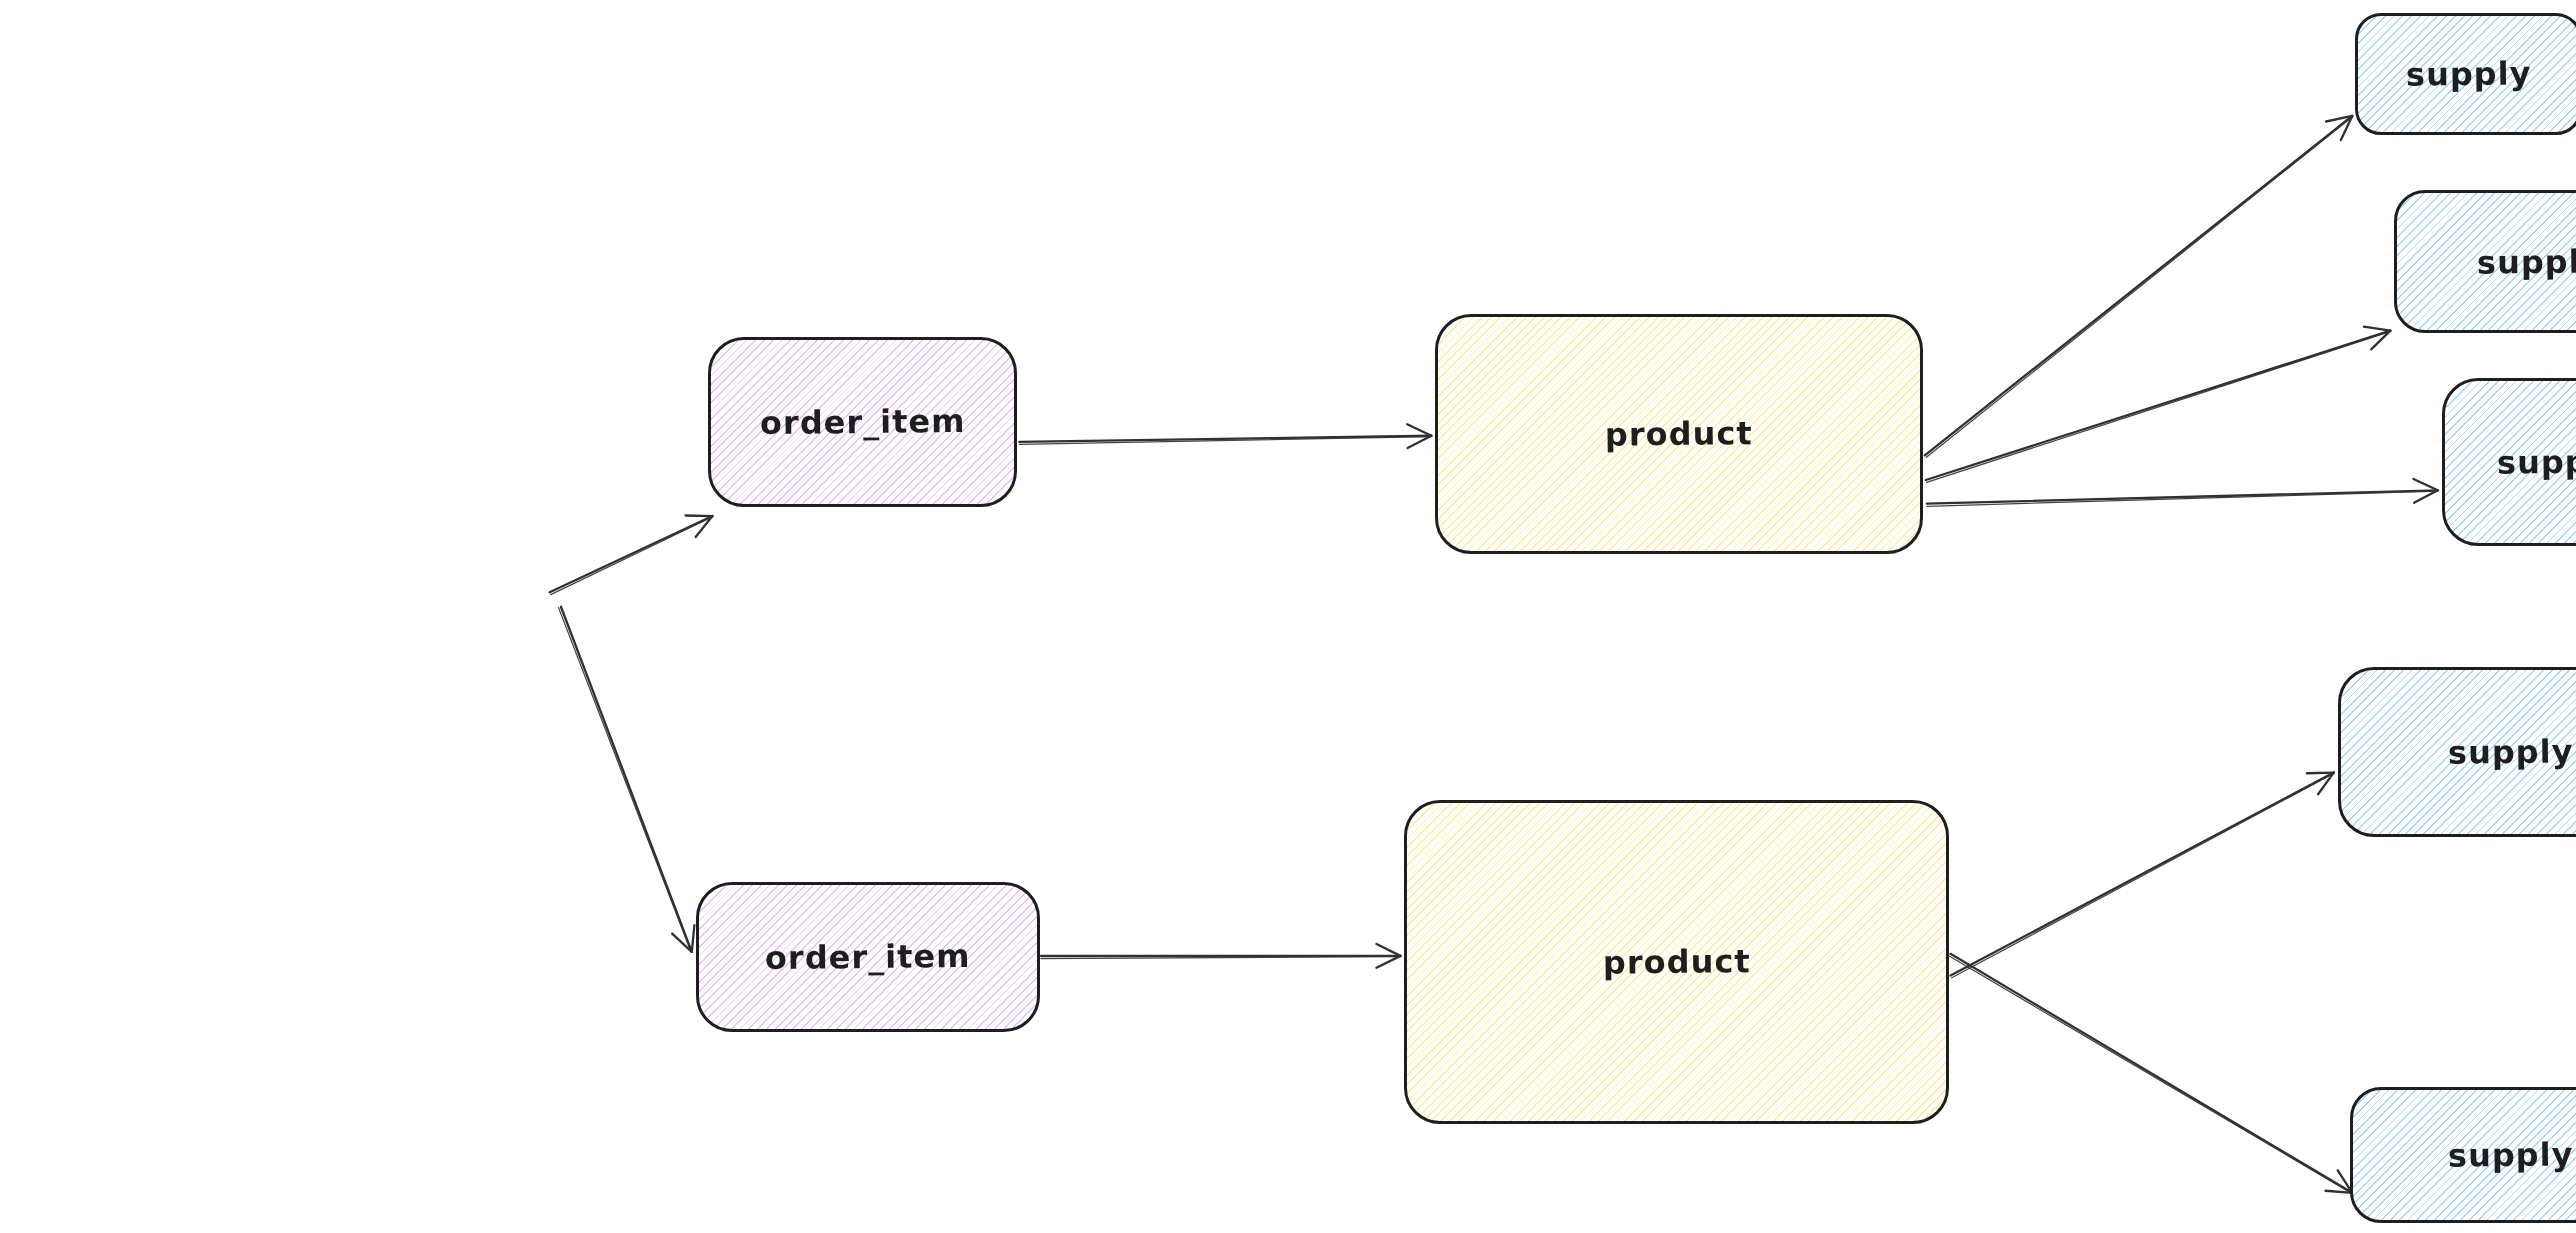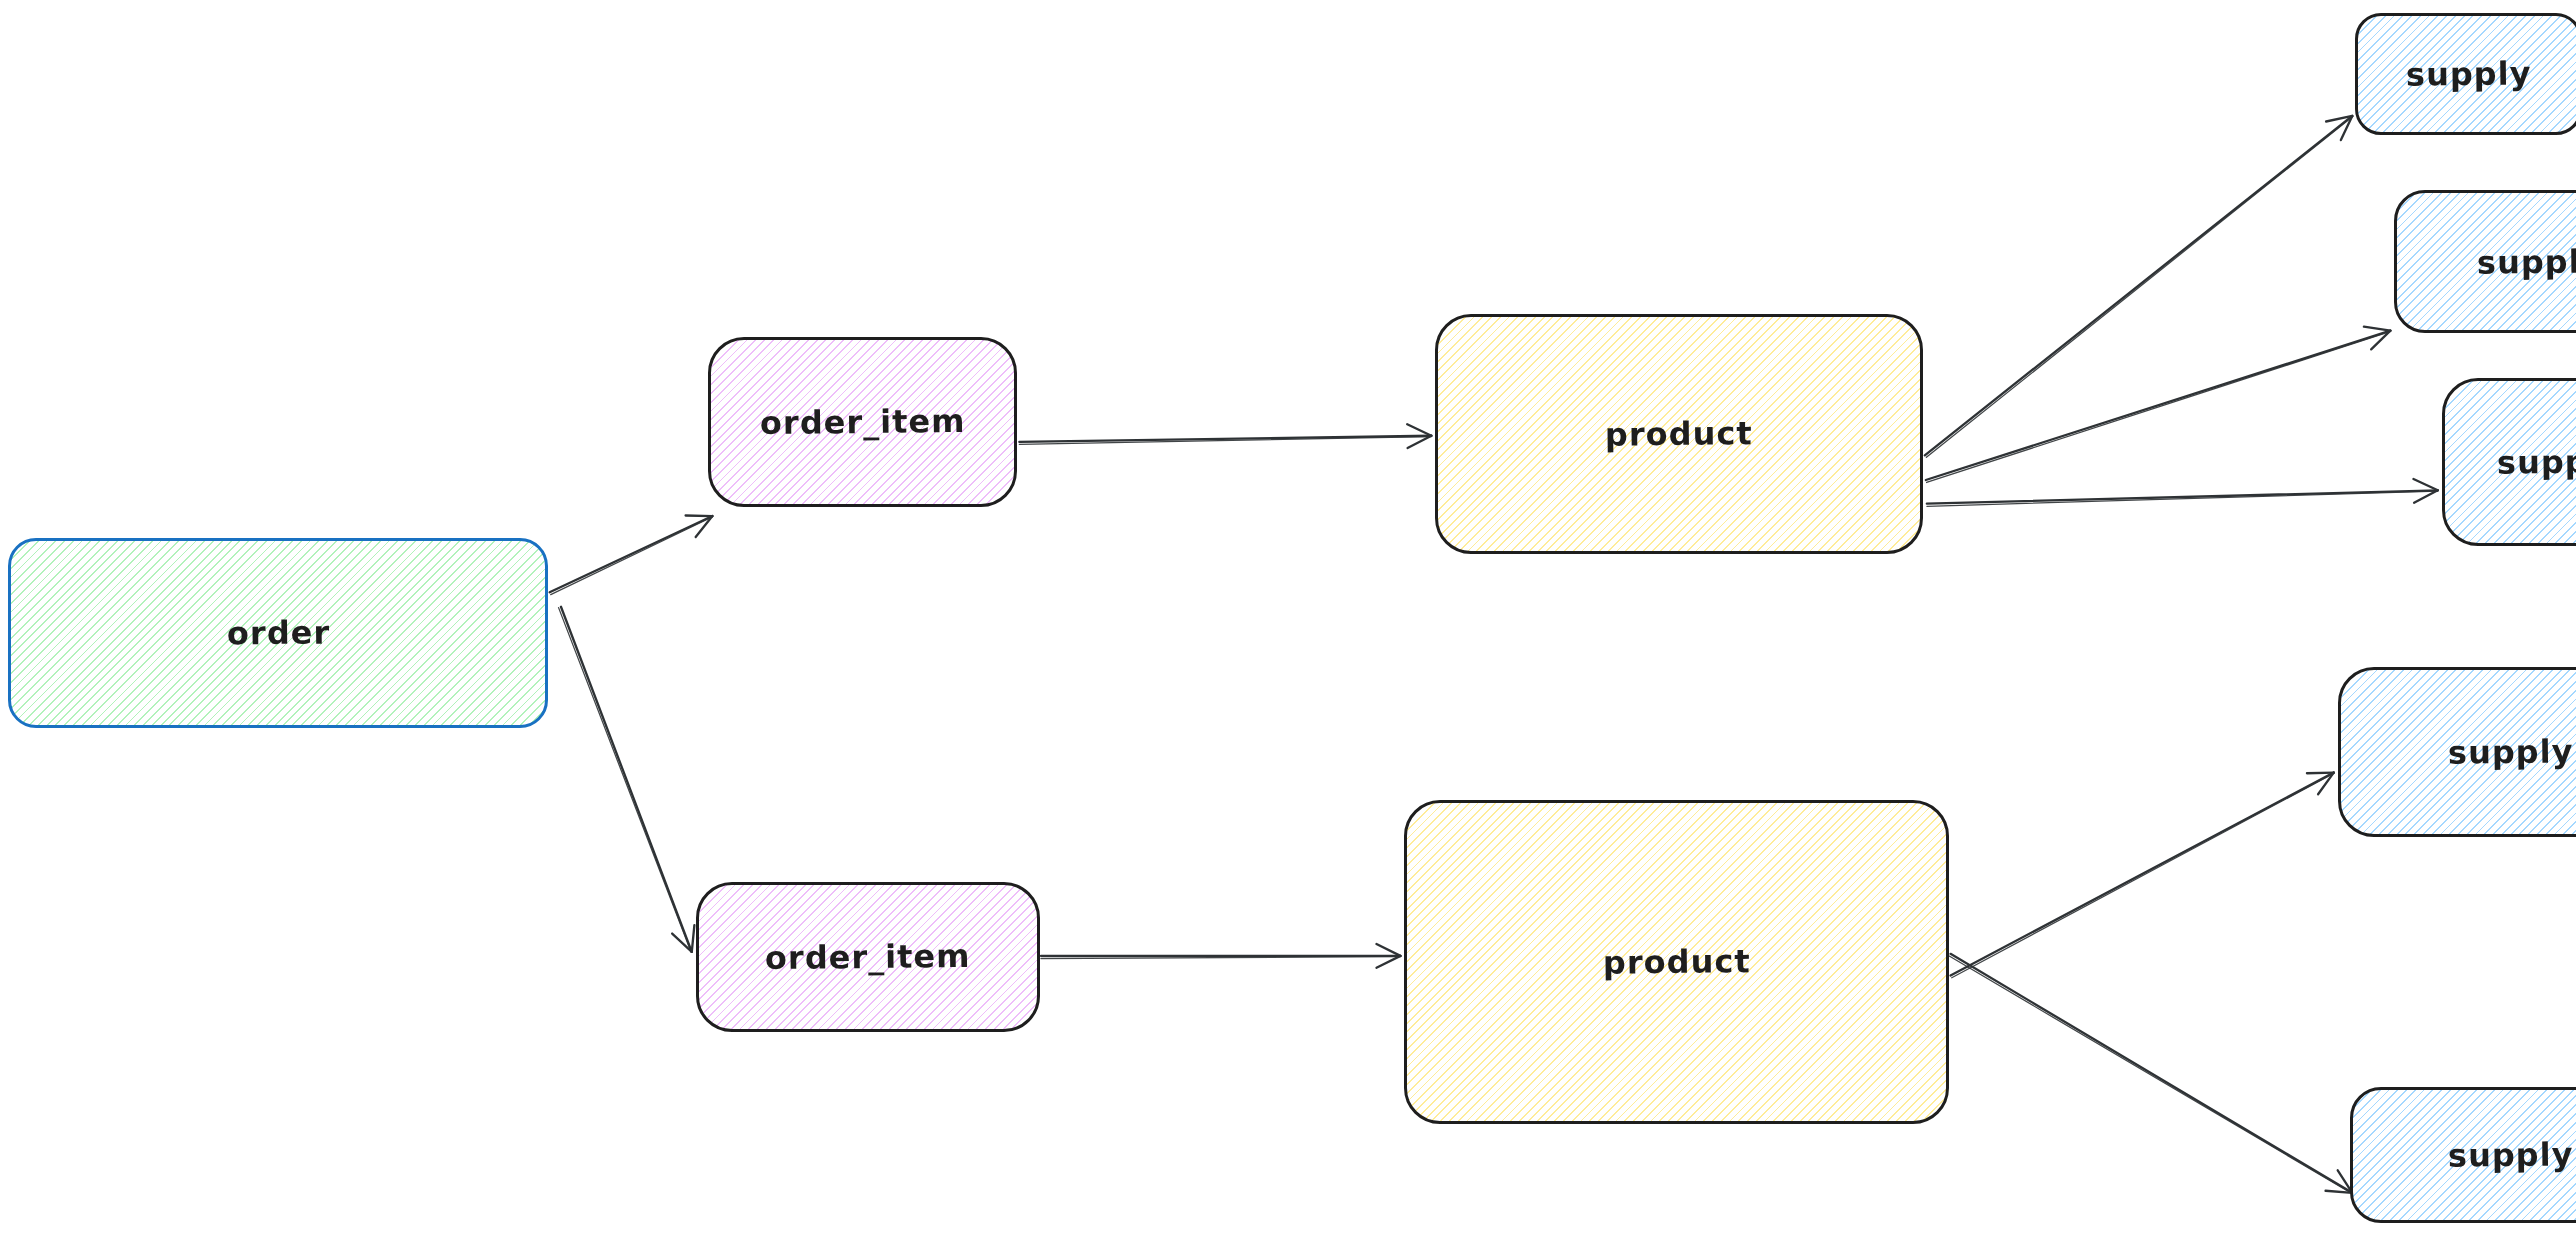--- a/index.html
+++ b/index.html
@@ -86,23 +86,20 @@
         <line x1="4530" y1="1500" x2="4499.626682382029" y2="1542.2073640124306" stroke="#2e3235" stroke-width="4.5" stroke-linecap="round"></line>
         <line x1="4530" y1="1500" x2="4478.018984777144" y2="1501.4050111747813" stroke="#2e3235" stroke-width="4.5" stroke-linecap="round"></line>
       </g>
       <g>
         <line x1="3786" y1="1852" x2="4566" y2="2316" stroke="#2e3235" stroke-width="4.5" stroke-linecap="round"></line>
         <line x1="3783.443743048368" y1="1856.2971560824844" x2="4565.23312291451" y2="2317.2891468247453" stroke="#2e3235" stroke-width="2.5" stroke-linecap="round" opacity="0.9"></line>
         <line x1="4566" y1="2316" x2="4514.152642104558" y2="2312.018608376208" stroke="#2e3235" stroke-width="4.5" stroke-linecap="round"></line>
         <line x1="4566" y1="2316" x2="4537.757427144122" y2="2272.3381507665968" stroke="#2e3235" stroke-width="4.5" stroke-linecap="round"></line>
       </g>
     </svg>
-<div class="node" style="left: 8.2px; top: 538px; width: 540px; height: 190px; border-color: rgb(25, 113, 194); border-width: 3.6px; border-radius: 28px; background-image: repeating-linear-gradient(135deg, rgb(178, 242, 187) 0px, rgb(178, 242, 187) 1.3px, transparent 1.3px, transparent 6.2px);">
-      <span class="label">order</span>
-    </div>
     <div class="node" style="left: 708px; top: 337px; width: 309px; height: 170px; border-color: rgb(30, 30, 30); border-width: 3.1px; border-radius: 36px; background-image: repeating-linear-gradient(135deg, rgb(238, 190, 250) 0px, rgb(238, 190, 250) 1.3px, transparent 1.3px, transparent 6.2px);">
       <span class="label">order_item</span>
     </div>
     <div class="node" style="left: 696px; top: 882px; width: 344px; height: 150px; border-color: rgb(30, 30, 30); border-width: 3.1px; border-radius: 36px; background-image: repeating-linear-gradient(135deg, rgb(238, 190, 250) 0px, rgb(238, 190, 250) 1.3px, transparent 1.3px, transparent 6.2px);">
       <span class="label">order_item</span>
     </div>
     <div class="node" style="left: 1435px; top: 314px; width: 488px; height: 240px; border-color: rgb(30, 30, 30); border-width: 3.1px; border-radius: 36px; background-image: repeating-linear-gradient(135deg, rgb(255, 236, 153) 0px, rgb(255, 236, 153) 1.3px, transparent 1.3px, transparent 6.2px);">
       <span class="label">product</span>
     </div>
     <div class="node" style="left: 1404px; top: 800px; width: 545px; height: 324px; border-color: rgb(30, 30, 30); border-width: 3.1px; border-radius: 36px; background-image: repeating-linear-gradient(135deg, rgb(255, 236, 153) 0px, rgb(255, 236, 153) 1.3px, transparent 1.3px, transparent 6.2px);">

